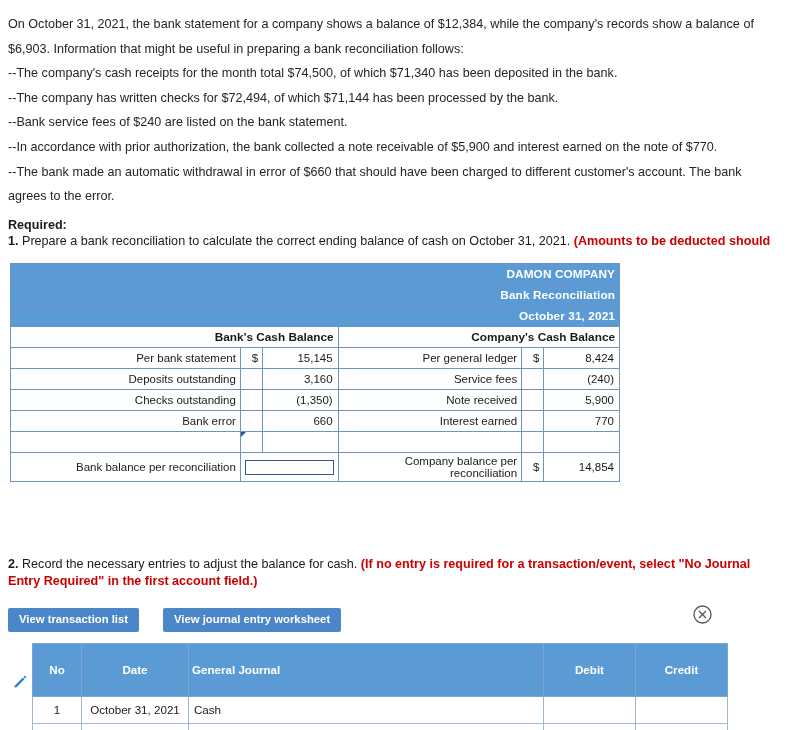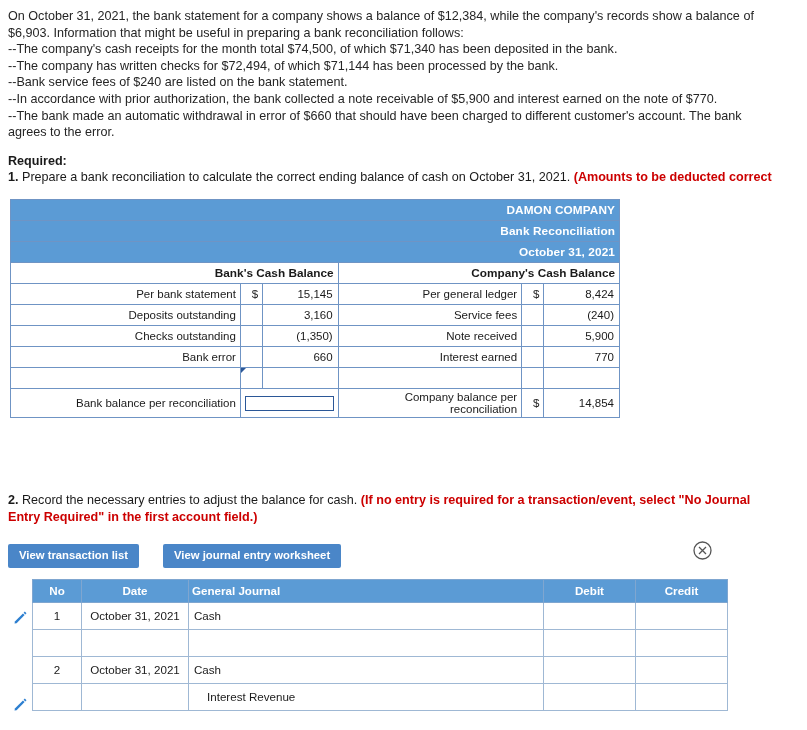--- a/index.html
+++ b/index.html
@@ -18,21 +18,21 @@
   }
   .page {
     padding: 8px 10px 0 8px;
   }
   
   .stmt {
     font-size: 12.6px;
     line-height: 16.6px;
     color: #252525;
   }
-  .stmt .line { white-space: pre-wrap; }
+  .stmt .line { white-space: pre-wrap; margin-top: 8px; }
   .req-title {
     font-weight: bold;
     margin-top: 13px;
     font-size: 12.6px;
   }
   .req-line {
     margin-top: 1px;
     font-size: 12.6px;
     line-height: 16.6px;
   }
@@ -149,21 +149,21 @@
     table-layout: fixed;
     width: 670px;
   }
   table.journal th {
     background: #5b9bd5;
     color: #fff;
     font-weight: bold;
     font-size: 11.6px;
     border: 1px solid #7fa6d0;
     height: 18px;
-    padding: 2px 3px;
+    padding: 17px 3px;
   }
   table.journal td {
     border: 1px solid #9fb8d4;
     height: 22px;
     padding: 2px 5px;
     vertical-align: middle;
     background: #fff;
   }
   .c-no { width: 42px; text-align: center; }
   .c-date { width: 100px; text-align: center; }
@@ -183,21 +183,21 @@
     <div class="line">--The company's cash receipts for the month total $74,500, of which $71,340 has been deposited in the bank.</div>
     <div class="line">--The company has written checks for $72,494, of which $71,144 has been processed by the bank.</div>
     <div class="line">--Bank service fees of $240 are listed on the bank statement.</div>
     <div class="line">--In accordance with prior authorization, the bank collected a note receivable of $5,900 and interest earned on the note of $770.</div>
     <div class="line">--The bank made an automatic withdrawal in error of $660 that should have been charged to different customer's account. The bank</div>
     <div class="line">agrees to the error.</div>
   </div>
 
   <div class="req-title">Required:</div>
   <div class="req-line">
-    <span class="req-num">1.</span><span> Prepare a bank reconciliation to calculate the correct ending balance of cash on October 31, 2021. </span><span class="red-bold">(Amounts to be deducted correct</span>
+    <span class="req-num">1.</span><span> Prepare a bank reconciliation to calculate the correct ending balance of cash on October 31, 2021. </span><span class="red-bold">(Amounts to be deducted should</span>
   </div>
 
   <div class="recon-wrap">
     <table class="recon">
       <colgroup>
         <col style="width:228px">
           <col style="width:22px">
           <col style="width:75px">
         <col style="width:182px">
           <col style="width:22px">

